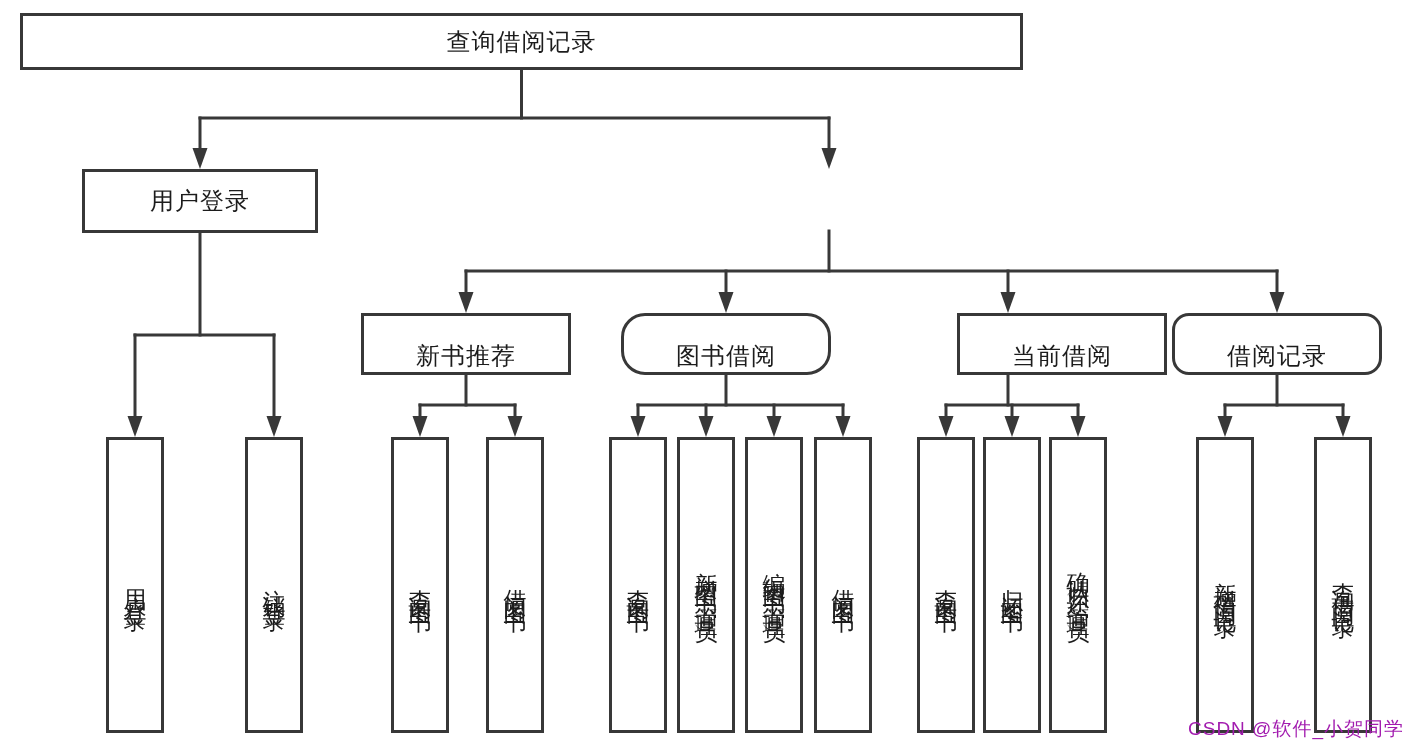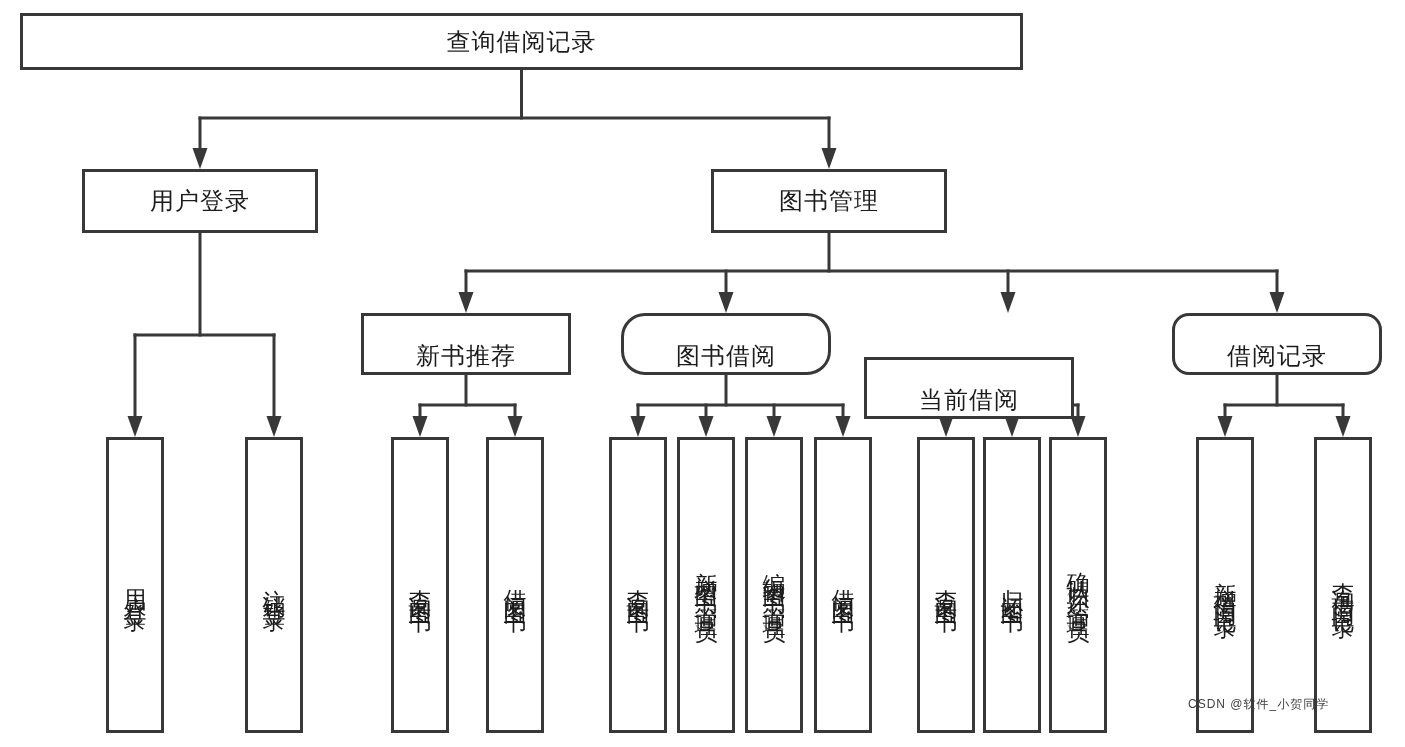--- a/index.html
+++ b/index.html
@@ -29,21 +29,21 @@
     font-size: 24px;
     letter-spacing: 1px;
     white-space: nowrap;
   }
   .node--root  { left: 20px;  top: 13px;  width: 1003px; height: 57px; }
   .node--l2a   { left: 82px;  top: 169px; width: 236px;  height: 64px; }
   .node--l2b   { left: 711px; top: 169px; width: 236px;  height: 64px; }
   .node--l3    { top: 313px;  width: 210px; height: 62px; align-items: flex-end; }
   .node--l3a   { left: 361px; }
   .node--l3b   { left: 621px; border-radius: 24px; }
-  .node--l3c   { left: 864px; margin-top: 44px; }
+  .node--l3c   { left: 957px; }
   .node--l3d   { left: 1172px; border-radius: 17px; }
   .leaf {
     position: absolute;
     top: 437px;
     width: 58px;
     height: 296px;
     box-sizing: border-box;
     border: 3px solid #383838;
     background: #ffffff;
     display: flex;
@@ -54,23 +54,23 @@
     writing-mode: vertical-rl;
     text-orientation: mixed;
     font-size: 23px;
     letter-spacing: 7px;
     line-height: 1;
     white-space: nowrap;
   }
   .watermark {
     position: absolute;
     left: 1188px;
-    top: 696px;
-    font-size: 12px;
-    color: #404040;
+    top: 716px;
+    font-size: 19px;
+    color: #a21caf;
     letter-spacing: 1px;
     z-index: 10;
     white-space: nowrap;
   }
   line     { stroke: #383838; stroke-width: 3; stroke-linecap: square; }
   polygon  { fill: #383838; }
 </style>
 </head>
 <body>
 
@@ -152,23 +152,20 @@
     </g>
   </svg>
 
   <div class="node node--root">
     <span>查询借阅记录</span>
   </div>
 
   <div class="node node--l2a">
     <span>用户登录</span>
   </div>
-  <div class="node node--l2b">
-    <span>图书管理</span>
-  </div>
 
   <div class="node node--l3 node--l3a">
     <span>新书推荐</span>
   </div>
   <div class="node node--l3 node--l3b">
     <span>图书借阅</span>
   </div>
   <div class="node node--l3 node--l3c">
     <span>当前借阅</span>
   </div>

